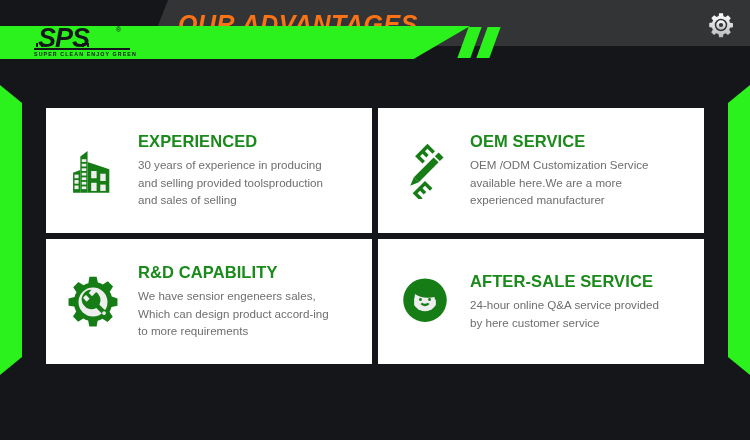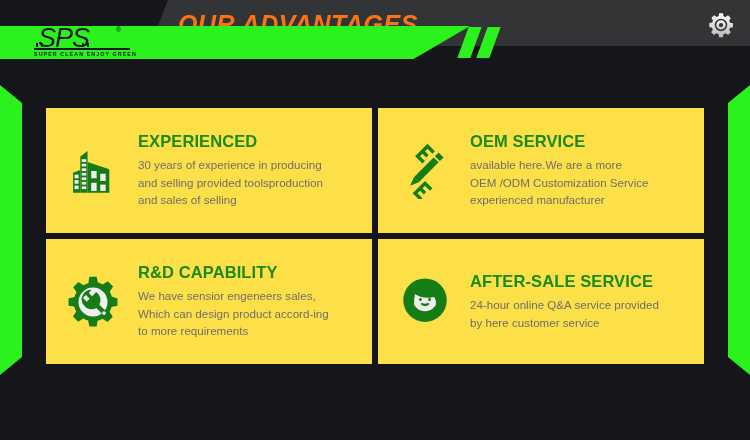--- a/index.html
+++ b/index.html
@@ -36,21 +36,21 @@
   }
   .slash { position:absolute; top:27px; height:31px; width:13px; background:#2bf21c;
            transform:skewX(-20deg); }
   .slash.s1 { left:463px; }
   .slash.s2 { left:482px; }
 
   
   .logo-wrap { position:absolute; left:30px; top:26px; width:110px; height:34px; }
   .logo-sps {
     position:absolute; left:8px; top:-2px;
-    font-size:27px; font-weight:normal; font-style:italic;
+    font-size:27px; font-weight:bold; font-style:italic;
     color:#15161a; letter-spacing:-1px; line-height:28px;
   }
   .logo-reg { position:absolute; left:86px; top:0px; font-size:7px; color:#15161a; }
   .logo-rule { position:absolute; left:4px; top:22px; width:96px; height:2px; background:#15161a; }
   .logo-tag {
     position:absolute; left:4px; top:24px; width:102px;
     font-size:5.3px; font-weight:bold; color:#15161a;
     letter-spacing:1.1px; line-height:8px; white-space:nowrap;
   }
   .logo-tick { position:absolute; top:17px; width:2px; height:4px; background:#15161a; }
@@ -66,21 +66,21 @@
       clip-path: polygon(100% 0, 0 18px, 0 calc(100% - 18px), 100% 100%); }
 
   
   .cards {
     position:absolute; left:46px; top:108px;
     width:658px; height:275px;
     display:grid; grid-template-columns:326px 326px; grid-template-rows:125px 125px;
     gap:6px 6px;
   }
   .card {
-    background:#fde047;
+    background:#ffffff;
     display:flex; align-items:center;
     padding:0 24px 0 16px;
     gap:14px;
   }
   .card-icon { flex:0 0 62px; width:62px; height:62px; display:flex; align-items:center; justify-content:center; }
   .card-body { flex:1 1 auto; min-width:0; }
   .card-title {
     color:#1a8a1a; font-size:16.5px; font-weight:bold;
     line-height:19px; letter-spacing:0.1px; margin-bottom:5px;
     white-space:nowrap;
@@ -180,22 +180,22 @@
             <g transform="rotate(45 32 32)">
               <path d="M12 8 h12 v4 h-8 v4 h6 v4 h-6 v4 h8 v4 h-12 z"></path>
               <path d="M40 40 h12 v4 h-8 v4 h6 v4 h-6 v4 h8 v4 h-12 z"></path>
             </g>
           </g>
         </svg>
       </div>
       <div class="card-body">
         <div class="card-title">OEM SERVICE</div>
         <div class="card-desc">
+          <span>OEM /ODM Customization Service</span>
           <span>available here.We are a more</span>
-          <span>OEM /ODM Customization Service</span>
           <span>experienced manufacturer</span>
         </div>
       </div>
     </div>
 
     <div class="card">
       <div class="card-icon">
         <svg width="58" height="58" viewBox="0 0 64 64">
           <path fill="#167d16" d="M28 4h8l1.4 6.6c1.9.4 3.7 1.2 5.3 2.2l5.7-3.6 5.7 5.7-3.6 5.7c1 1.6 1.8 3.4 2.2 5.3L59 28v8l-6.6 1.4c-.4 1.9-1.2 3.7-2.2 5.3l3.6 5.7-5.7 5.7-5.7-3.6c-1.6 1-3.4 1.8-5.3 2.2L36 59h-8l-1.4-6.6c-1.9-.4-3.7-1.2-5.3-2.2l-5.7 3.6-5.7-5.7 3.6-5.7c-1-1.6-1.8-3.4-2.2-5.3L5 36v-8l6.6-1.4c.4-1.9 1.2-3.7 2.2-5.3l-3.6-5.7 5.7-5.7 5.7 3.6c1.6-1 3.4-1.8 5.3-2.2z"></path>
           <circle cx="32" cy="32" r="16" fill="#eeeeee"></circle>

